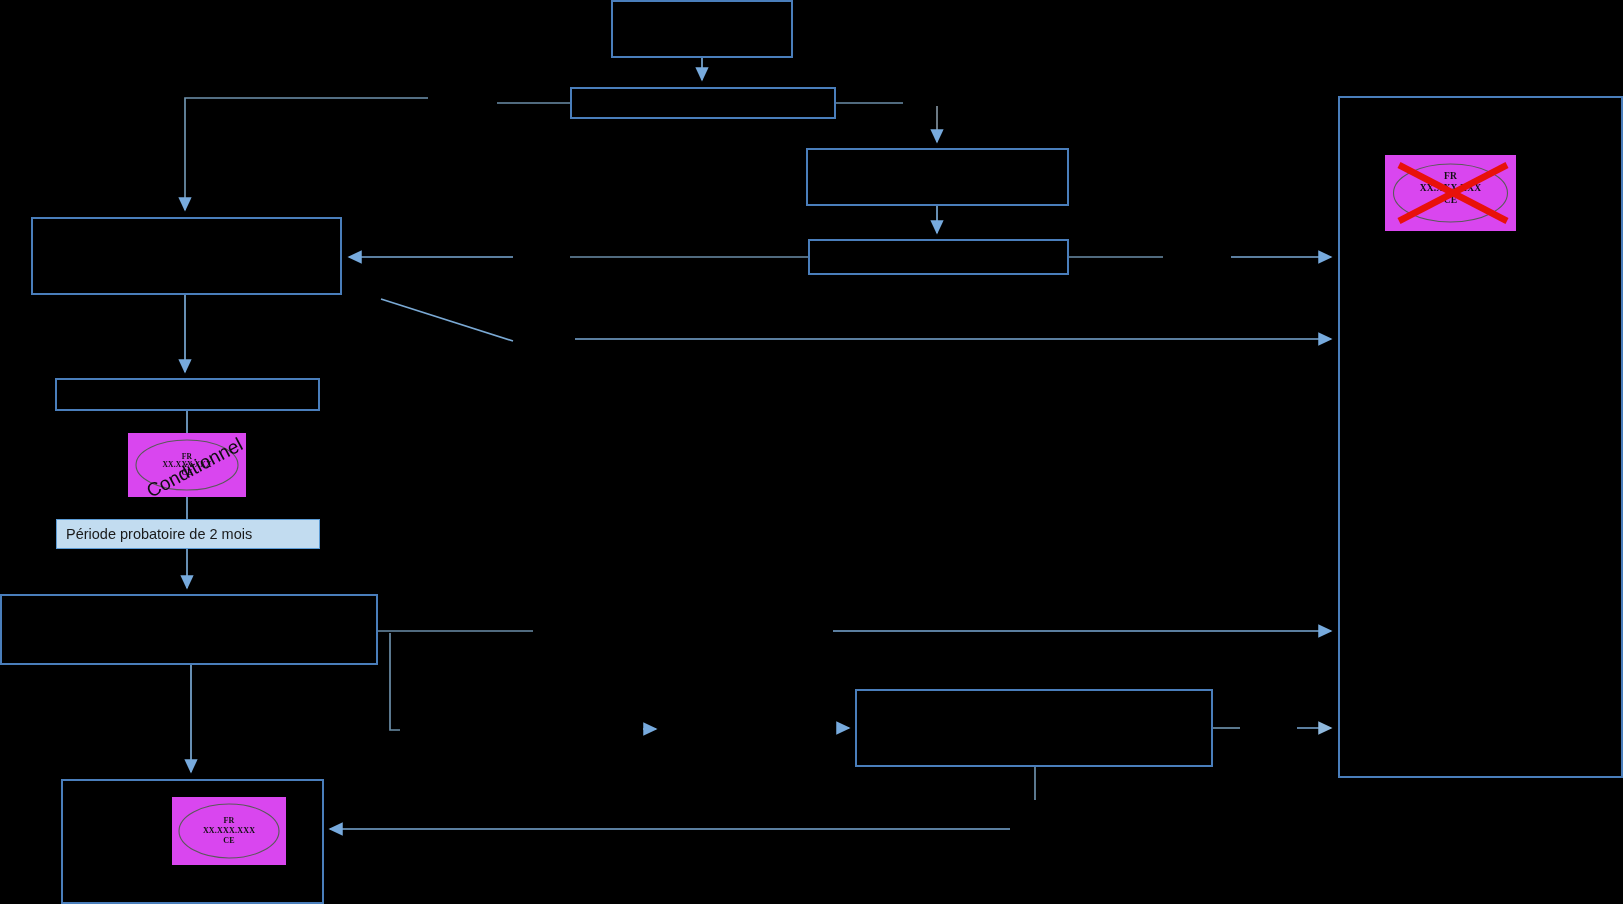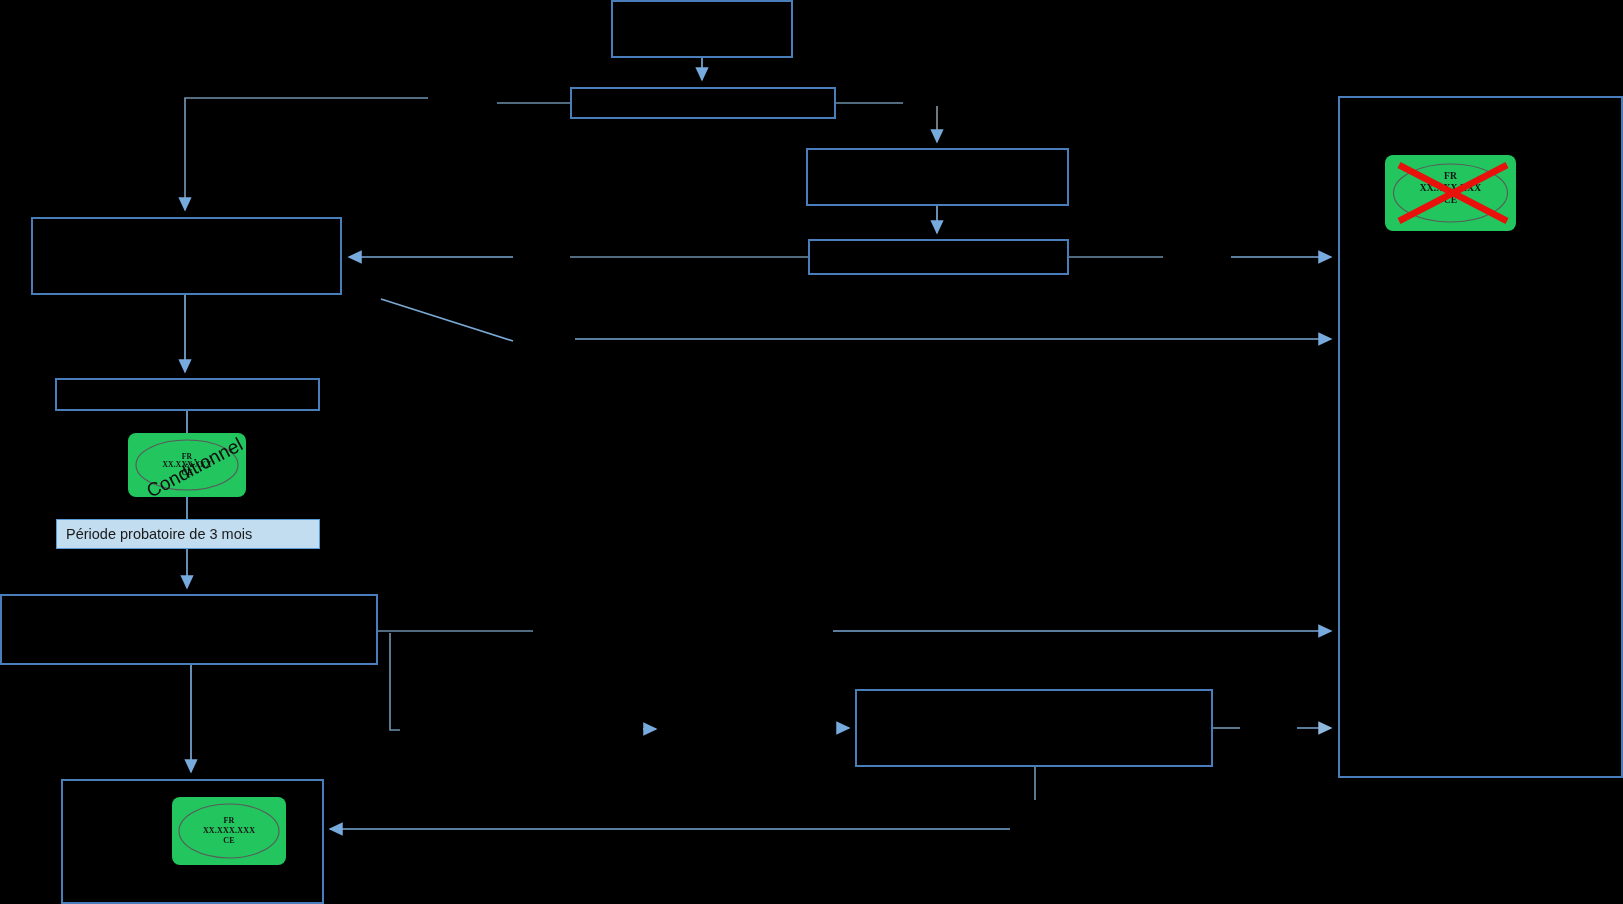--- a/index.html
+++ b/index.html
@@ -51,25 +51,24 @@
     line-height: 1.28;
     display: flex;
     align-items: center;
     justify-content: flex-start;
     text-align: left;
     padding: 4px 9px;
     white-space: pre-line;
   }
   .stamp {
     position: absolute;
-    background: #22c55e;
+    background: #d946ef;
     display: flex;
     align-items: center;
     justify-content: center;
-    border-radius: 8px;
   }
   .stamp svg { display: block; }
   .stamp-text {
     position: absolute;
     left: 0;
     right: 0;
     text-align: center;
     font-family: "Liberation Serif", serif;
     font-weight: bold;
     color: #111111;
@@ -163,21 +162,21 @@
   <div class="node" style="left:55px;top:378px;width:265px;height:33px;"></div>
 
   <div class="node" style="left:0px;top:594px;width:378px;height:71px;"></div>
 
   <div class="node" style="left:61px;top:779px;width:263px;height:125px;"></div>
 
   <div class="node" style="left:855px;top:689px;width:358px;height:78px;"></div>
 
   <div class="node" style="left:1338px;top:96px;width:285px;height:682px;align-items:flex-start;"></div>
 
-  <div class="label-box" style="left:56px;top:519px;width:264px;height:30px;">Période probatoire de 3 mois</div>
+  <div class="label-box" style="left:56px;top:519px;width:264px;height:30px;">Période probatoire de 2 mois</div>
 
 
   <div class="stamp" style="left:1385px;top:155px;width:131px;height:76px;">
     <svg width="131" height="76" viewBox="0 0 131 76">
       <ellipse cx="65.5" cy="38" rx="57" ry="29" fill="none" stroke="#5a5a5a" stroke-width="1.1"></ellipse>
     </svg>
     <div class="stamp-text" style="top:16px;font-size:9.5px;">FR</div>
     <div class="stamp-text" style="top:28px;font-size:9.5px;">XX.XXX.XXX</div>
     <div class="stamp-text" style="top:40px;font-size:9.5px;">CE</div>
     <svg width="131" height="76" viewBox="0 0 131 76" style="position:absolute;left:0;top:0;">

